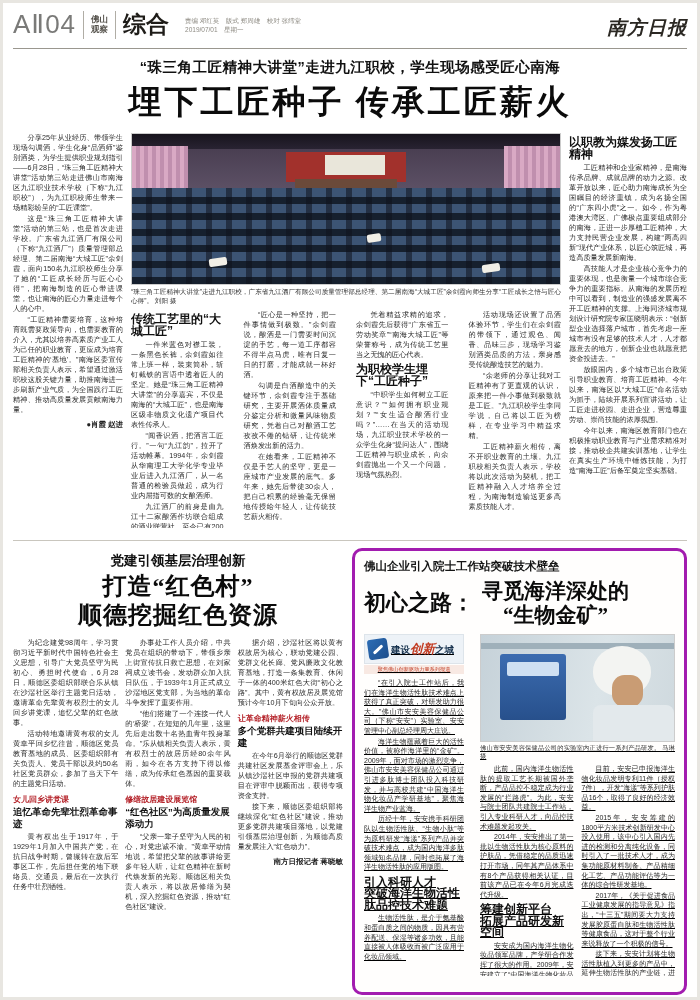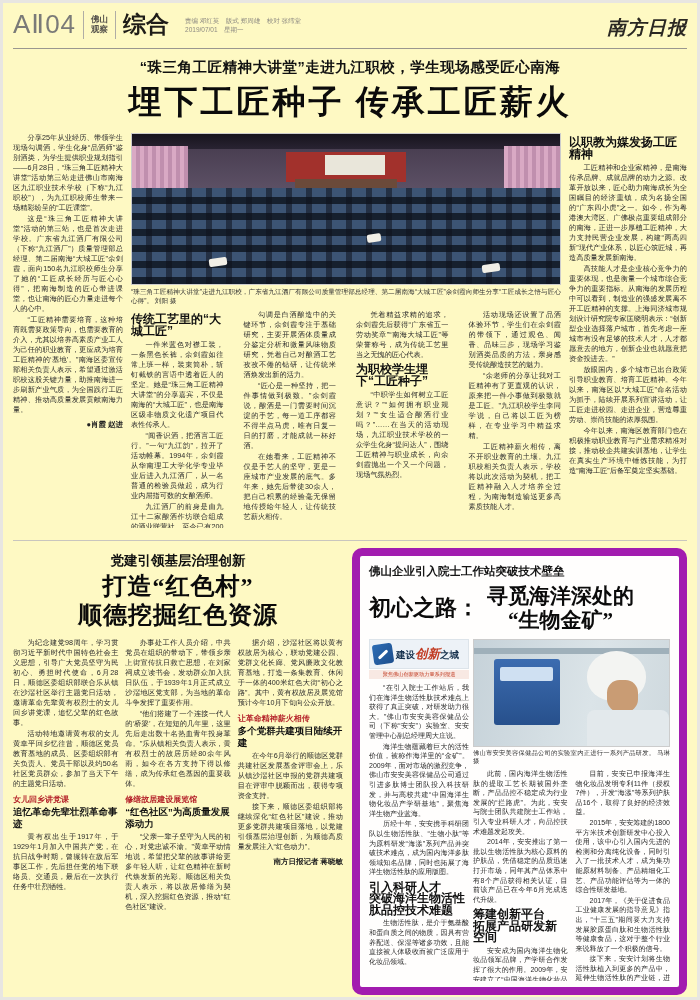--- a/index.html
+++ b/index.html
@@ -1,18 +1,18 @@
 <!DOCTYPE html>
 <html><head>
 <meta charset="utf-8">
 <style>
   * { box-sizing: border-box; margin: 0; padding: 0; }
   html,body { width:700px; height:1000px; overflow:hidden; }
   body { background:#e8e6e1; font-family:"Liberation Sans", sans-serif; }
-  .page { position:absolute; inset:3px; background:#fef9c3; padding:6px 10px; overflow:hidden; }
+  .page { position:absolute; inset:3px; background:#ffffff; padding:6px 10px; overflow:hidden; }
 
   
   .hdr { display:flex; align-items:flex-start; border-bottom:1px solid #9a978f; padding-bottom:4px; height:40px; }
   .ed { font-size:26px; color:#7a7a78; letter-spacing:1px; line-height:30px; font-weight:400; }
   .vsep { width:1px; background:#b0ada5; height:28px; margin:2px 7px 0; }
   .sec-small { font-size:8.5px; color:#55524c; line-height:10px; font-weight:bold; padding-top:5px; }
   .sec { font-size:23px; font-weight:900; color:#1e1c18; line-height:30px; }
   .credits { margin-left:16px; padding-top:7px; font-size:6.5px; color:#8d8a82; line-height:9px; }
   .masthead { margin-left:auto; font-family:"DejaVu Serif", serif; font-size:19px; font-weight:bold; font-style:italic; color:#2b2archive8; color:#2b2823; padding-top:6px; letter-spacing:1px; }
 
@@ -48,26 +48,26 @@
 
   
   .bottom { display:grid; grid-template-columns:330px 1fr; gap:9px; border-top:1px solid #c9c6be; margin-top:7px; padding-top:7px; height:455px; }
   .kicker2 { text-align:center; font-size:13.5px; font-weight:bold; color:#111; margin:4px 0 2px; }
   .headline2 { text-align:center; font-size:24px; font-weight:900; color:#0b0b0b; line-height:29px; letter-spacing:1px; margin-bottom:8px; font-family:"Liberation Serif", serif; }
   .cols3 { display:grid; grid-template-columns:repeat(3,1fr); gap:7px; height:350px; overflow:hidden; }
   .subred { color:#b5232a; font-size:8px; font-weight:bold; margin:5px 0 1px; text-indent:0; }
   .subbold { font-size:9.5px; font-weight:900; color:#111; line-height:11.5px; margin-bottom:3px; text-indent:0; }
 
   
-  .feature { border:8px solid #a21caf; border-radius:10px; background:#fffefd; padding:7px 9px 6px; overflow:hidden; height:447px; }
+  .feature { border:3px solid #a21caf; border-radius:10px; background:#fffefd; padding:7px 9px 6px; overflow:hidden; height:447px; }
   .fkicker { font-size:11.5px; font-weight:bold; color:#151515; margin:1px 0 5px; }
   .fheadrow { display:flex; align-items:center; gap:8px; margin-bottom:7px; }
   .fprefix { font-size:22px; font-weight:900; color:#0b0b0b; font-family:"Liberation Serif", serif; white-space:nowrap; }
   .fstack { font-size:21px; font-weight:900; color:#0b0b0b; line-height:24px; text-align:center; font-family:"Liberation Serif", serif; }
-  .fgrid { display:grid; grid-template-columns:100px 1fr; gap:4px; height:352px; overflow:hidden; }
+  .fgrid { display:grid; grid-template-columns:100px 1fr; gap:16px; height:352px; overflow:hidden;text-decoration:underline; }
   .fcol1 { overflow:hidden; }
   .logo { background:#edf2f7; border:1px solid #dde4ea; padding:2px 3px; display:flex; align-items:center; gap:3px; height:30px; }
   .logo-icon { width:20px; height:20px; background:linear-gradient(135deg,#2d6db5,#1d4e8c); border-radius:3px; transform:rotate(-8deg); position:relative; flex:none; }
   .logo-icon::after { content:""; position:absolute; left:4px; top:9px; width:12px; height:3px; background:#fff; transform:rotate(-35deg); border-radius:2px; }
   .logo-text { font-size:9.5px; font-weight:900; color:#16314d; white-space:nowrap; }
   .logo-red { color:#c23b22; font-size:12.5px; font-style:italic; font-family:"Liberation Serif", serif; }
   .logo-tag { font-size:5.2px; color:#c23b22; background:#f8e9e3; text-align:center; padding:1px 0; margin:1px 0 4px; }
   .fbt p { font-size:7px; line-height:9.6px; text-align:justify; text-indent:2em; color:#2a2a2a; margin-bottom:1px; }
   .fsub { font-size:12px; font-weight:900; color:#111; line-height:11.5px; margin:5px 0 2px; text-indent:0; }
   .fphoto { position:relative; height:108px; background:linear-gradient(100deg,#c6d2d9,#dbe4e8 60%,#cfd9de); overflow:hidden; border:1px solid #ccc; }
@@ -131,22 +131,22 @@
         <div class="photo-caption">“珠三角工匠精神大讲堂”走进九江职校，广东省九江酒厂有限公司质量管理部总经理、第二届南海“大城工匠”余剑霞向师生分享“工匠成长之悟与匠心心得”。 刘阳 摄</div>
 
         <div class="center-cols">
           <div class="bt">
             <div class="colhead">传统工艺里的“大城工匠”</div>
             <p>一件米蓝色对襟工装，一条黑色长裤，余剑霞如往常上班一样，装束简朴，斩钉截铁的言语中透着匠人的坚定。她是“珠三角工匠精神大讲堂”的分享嘉宾，不仅是南海的“大城工匠”，也是南海区级非物质文化遗产项目代表性传承人。</p>
             <p>“闻香识酒，把酒言工匠行。”一句“九江韵”，拉开了活动帷幕。1994年，余剑霞从华南理工大学化学专业毕业后进入九江酒厂，从一名普通的检验员做起，成为行业内屈指可数的女酿酒师。</p>
             <p>九江酒厂的前身是由九江十二家酿酒作坊联合组成的酒业联营社，至今已有200多年历史。2014年其所持有的九江双蒸酒酿制技艺入选国家地理标志产品保护，在全国十二种白酒香型中，九江酒厂占据豉香型白酒的半壁江山，而余剑霞正是其中的代表。</p>
           </div>
           <div class="bt">
+            <p>“匠心是一种坚持，把一件事情做到极致。”余剑霞说，酿酒是一门需要时间沉淀的手艺，每一道工序都容不得半点马虎，唯有日复一日的打磨，才能成就一杯好酒。</p>
             <p>勾调是白酒酿造中的关键环节，余剑霞专注于基础研究，主要开展酒体质量成分鉴定分析和微量风味物质研究，凭着自己对酿酒工艺孜孜不倦的钻研，让传统米酒焕发出新的活力。</p>
-            <p>“匠心是一种坚持，把一件事情做到极致。”余剑霞说，酿酒是一门需要时间沉淀的手艺，每一道工序都容不得半点马虎，唯有日复一日的打磨，才能成就一杯好酒。</p>
             <p>在她看来，工匠精神不仅是手艺人的坚守，更是一座城市产业发展的底气。多年来，她先后带徒30余人，把自己积累的经验毫无保留地传授给年轻人，让传统技艺薪火相传。</p>
           </div>
           <div class="bt">
             <p>凭着精益求精的追求，余剑霞先后获得“广东省五一劳动奖章”“南海大城工匠”等荣誉称号，成为传统工艺里当之无愧的匠心代表。</p>
             <div class="colhead">为职校学生埋下“工匠种子”</div>
             <p>“中职学生如何树立工匠意识？”“如何拥有职业规划？”“女生适合酿酒行业吗？”……在当天的活动现场，九江职业技术学校的一众学生化身“提问达人”，围绕工匠精神与职业成长，向余剑霞抛出一个又一个问题，现场气氛热烈。</p>
           </div>
           <div class="bt">
             <p>活动现场还设置了品酒体验环节，学生们在余剑霞的带领下，通过观色、闻香、品味三步，现场学习鉴别酒类品质的方法，亲身感受传统酿造技艺的魅力。</p>
             <p>“余老师的分享让我对工匠精神有了更直观的认识，原来把一件小事做到极致就是工匠。”九江职校学生李同学说，自己将以工匠为榜样，在专业学习中精益求精。</p>

